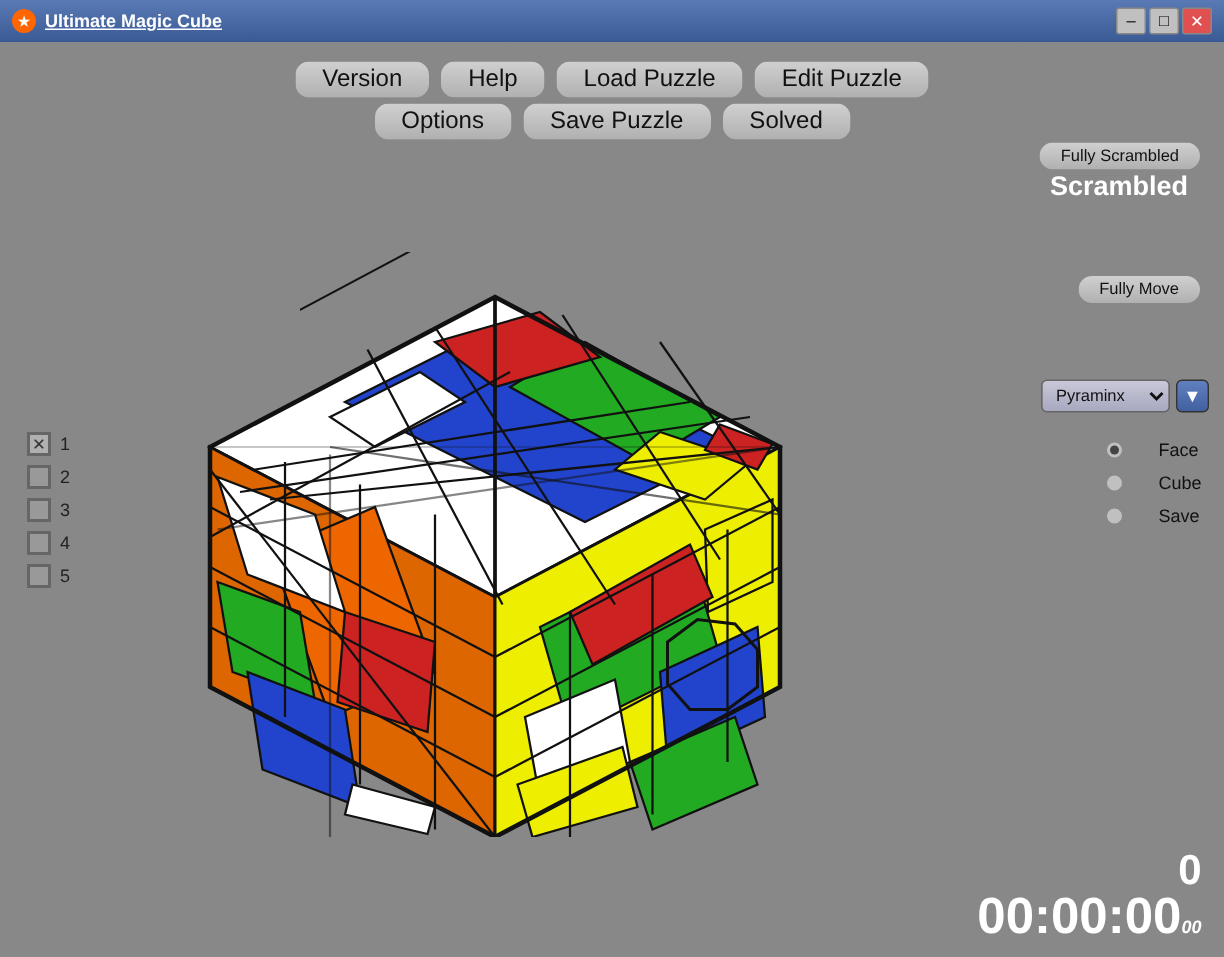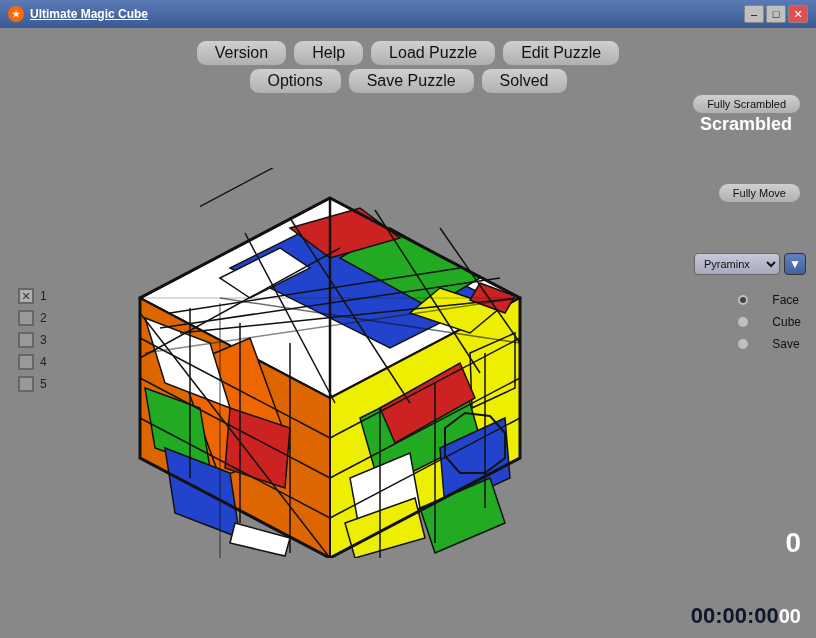--- a/index.html
+++ b/index.html
@@ -189,30 +189,30 @@
       right: 15px;
       text-align: right;
     }
     #move-count {
       color: white;
       font-size: 28px;
       font-weight: bold;
       line-height: 1;
     }
     #timer {
-      color: #0f172a;
-      font-size: 22px;
+      color: #ffffff;
+      font-size: 34px;
       font-weight: bold;
       line-height: 1;
-      margin-top: 48px;
     }
     #timer-small {
       color: white;
-      font-size: 20px;
+      font-size: 12px;
       font-weight: bold;
+      font-style: italic;
     }
     .timer-row {
       display: flex;
       align-items: baseline;
       justify-content: flex-end;
     }
 
     
     #cube-area {
       position: absolute;

